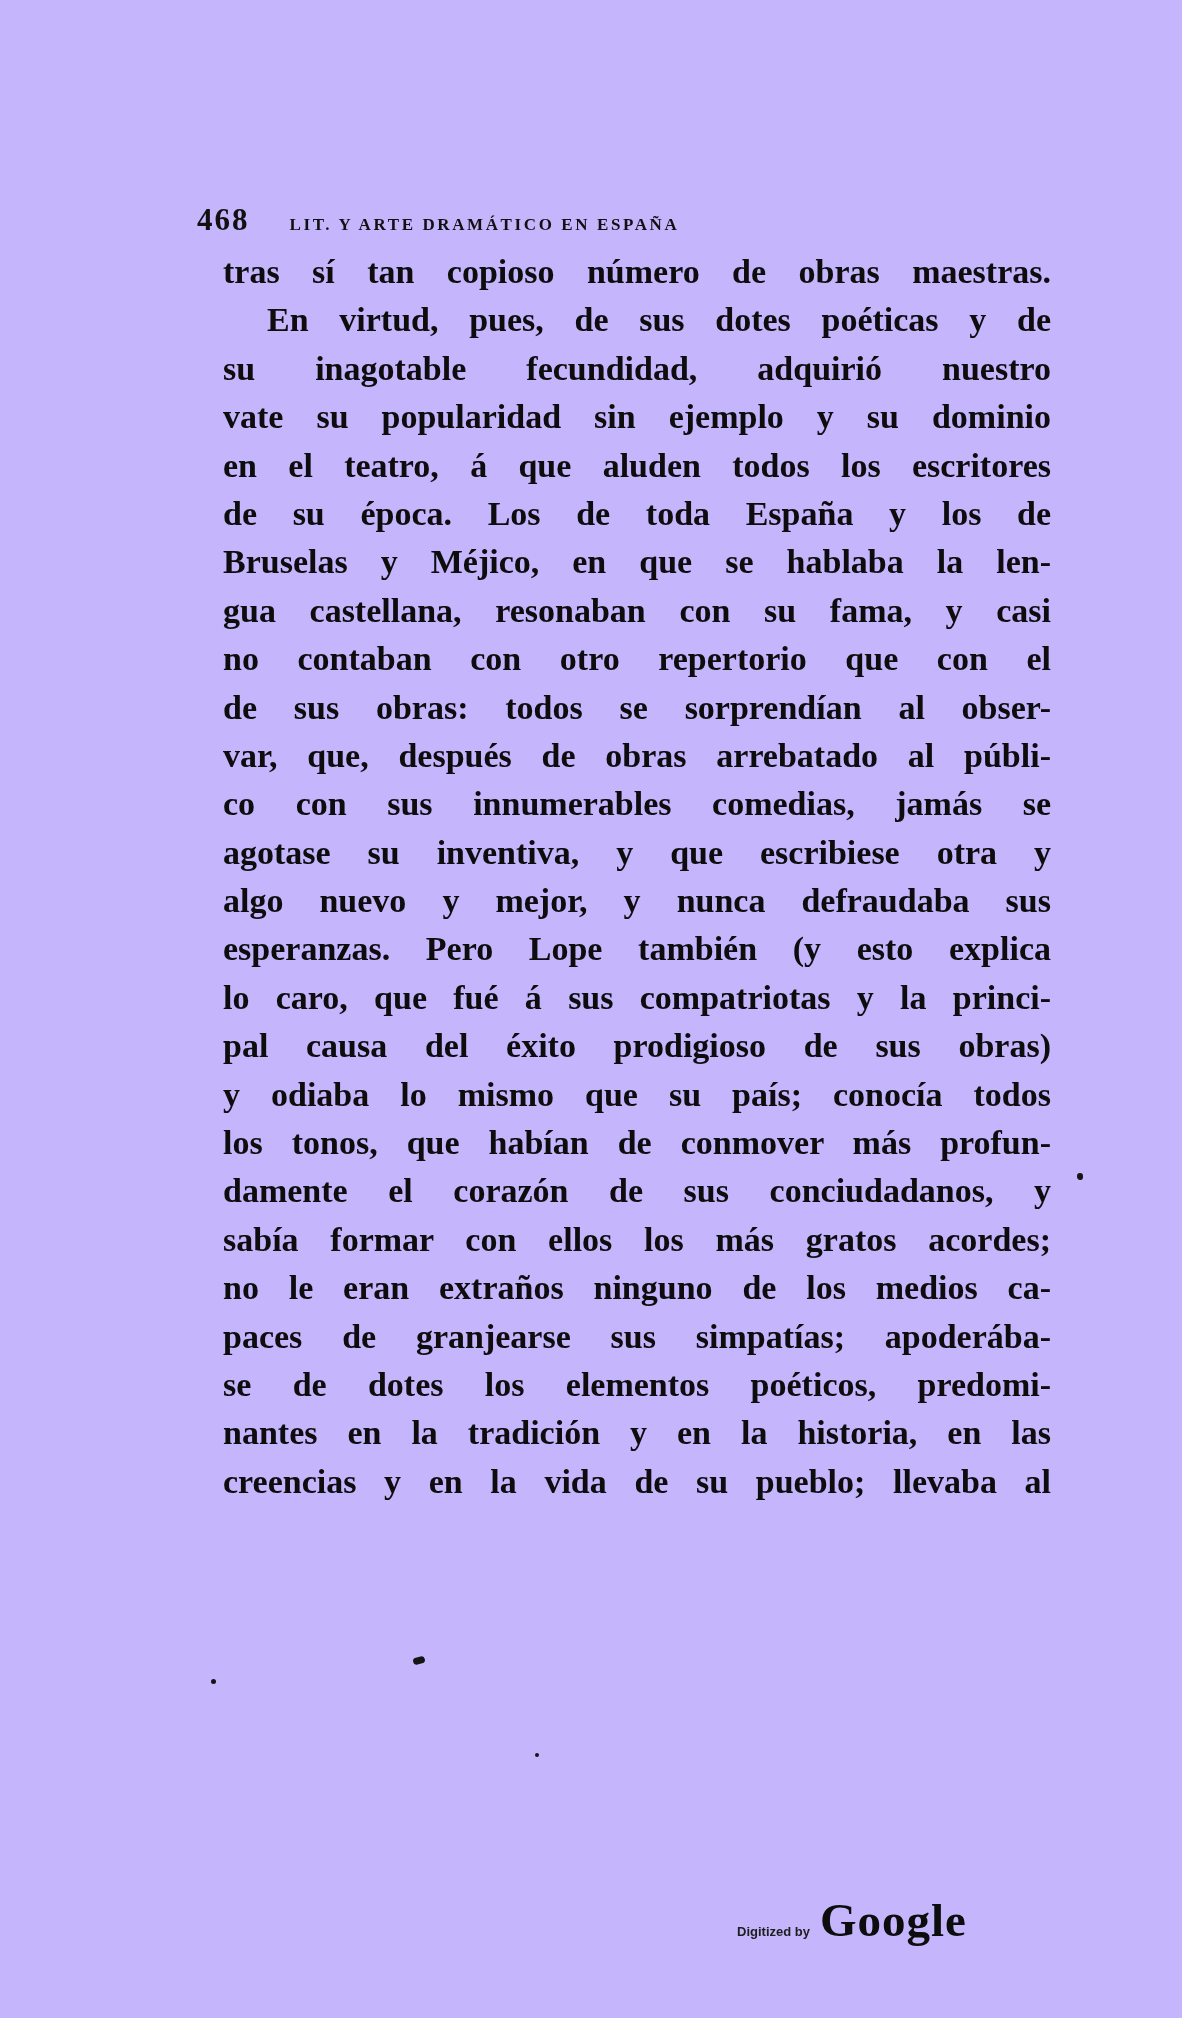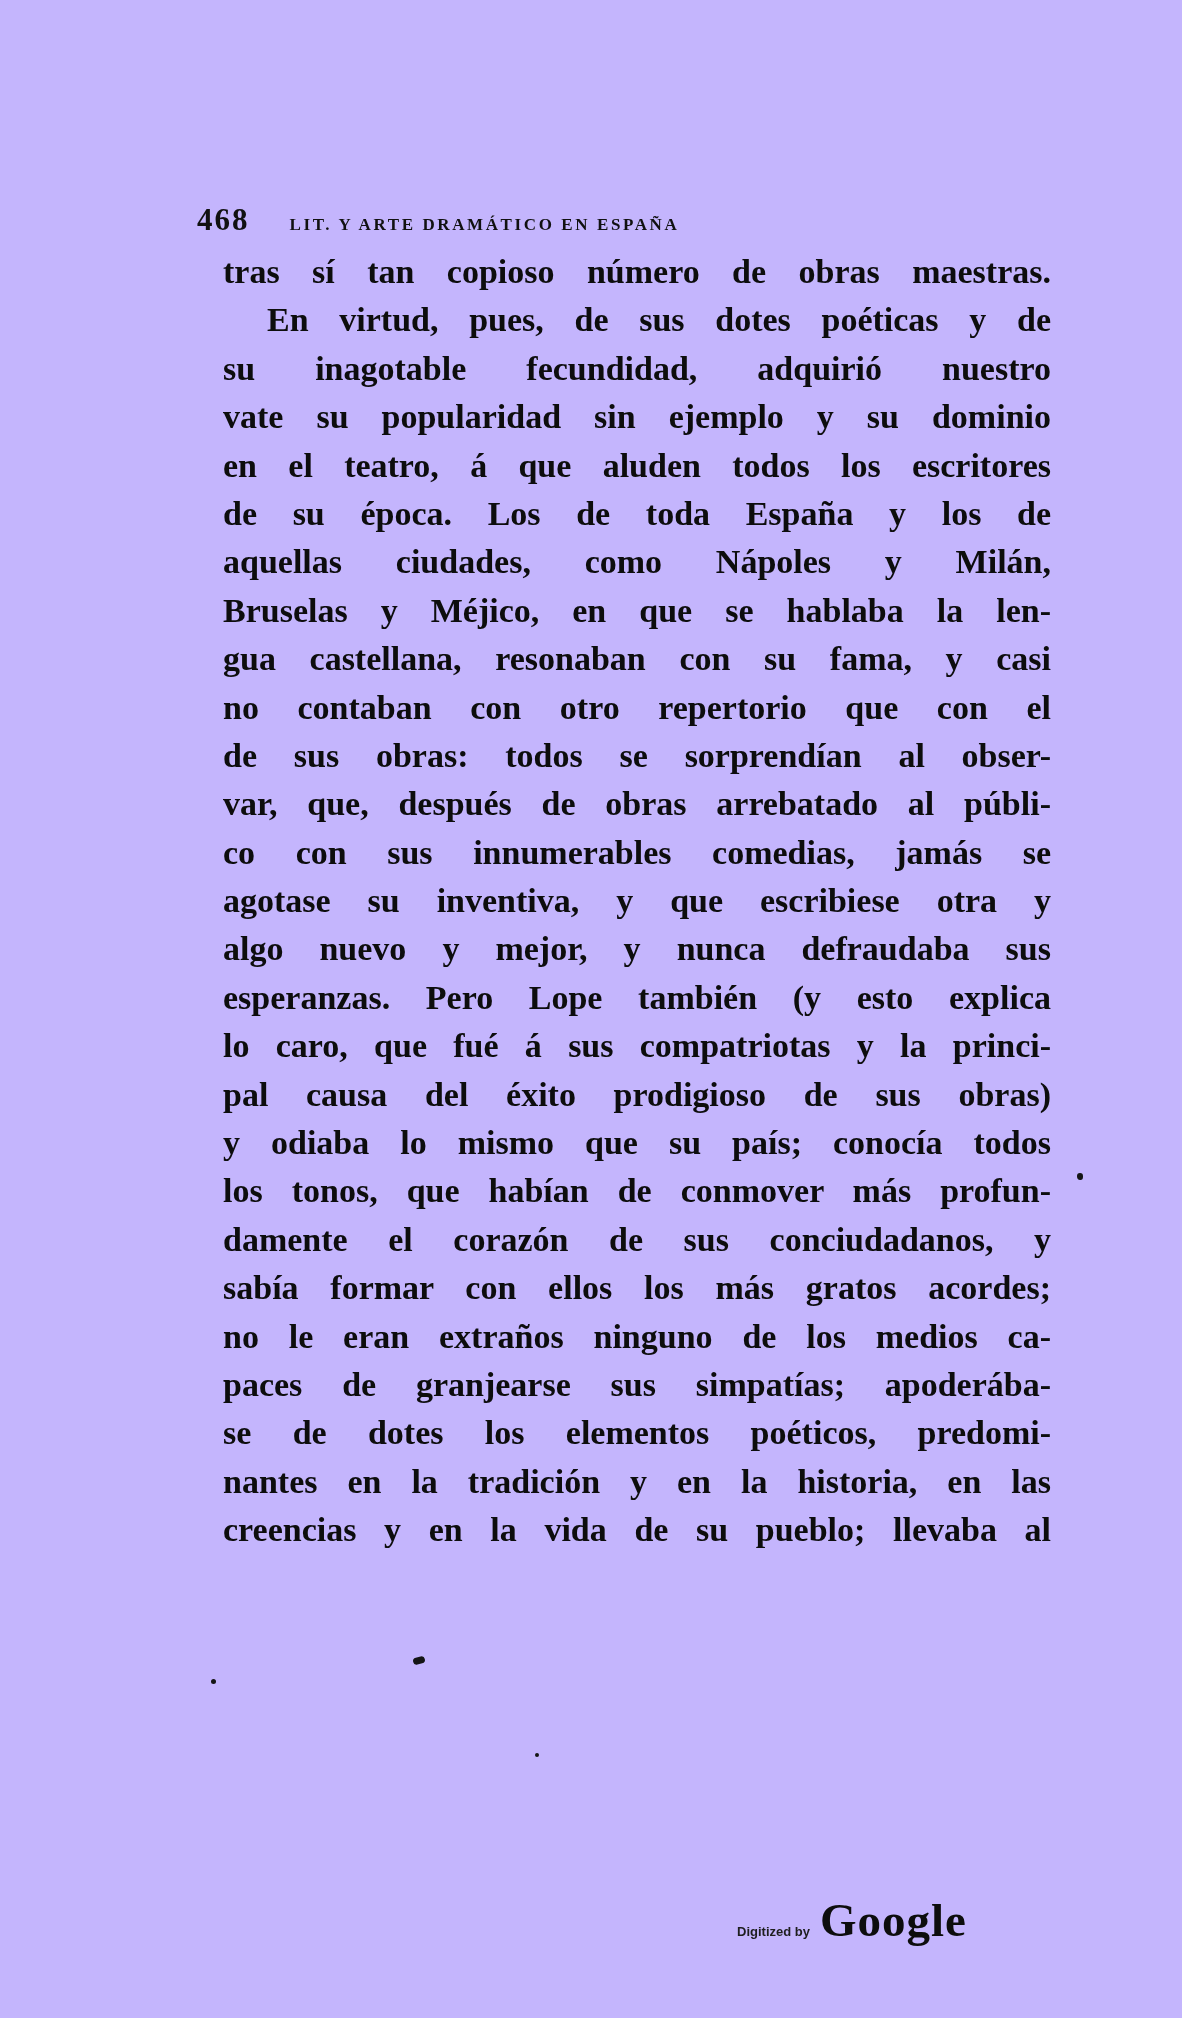--- a/index.html
+++ b/index.html
@@ -104,21 +104,20 @@
     <span class="running-title">LIT. Y ARTE DRAMÁTICO EN ESPAÑA</span>
   </div>
 
   <div class="body-text">
       <div class="line">tras sí tan copioso número de obras maestras.</div>
       <div class="line indent">En virtud, pues, de sus dotes poéticas y de</div>
       <div class="line">su inagotable fecundidad, adquirió nuestro</div>
       <div class="line">vate su popularidad sin ejemplo y su dominio</div>
       <div class="line">en el teatro, á que aluden todos los escritores</div>
       <div class="line">de su época. Los de toda España y los de</div>
-      <div class="line">aquellas ciudades, como Nápoles y Milán,</div>
       <div class="line">Bruselas y Méjico, en que se hablaba la len-</div>
       <div class="line">gua castellana, resonaban con su fama, y casi</div>
       <div class="line">no contaban con otro repertorio que con el</div>
       <div class="line">de sus obras: todos se sorprendían al obser-</div>
       <div class="line">var, que, después de obras arrebatado al públi-</div>
       <div class="line">co con sus innumerables comedias, jamás se</div>
       <div class="line">agotase su inventiva, y que escribiese otra y</div>
       <div class="line">algo nuevo y mejor, y nunca defraudaba sus</div>
       <div class="line">esperanzas. Pero Lope también (y esto explica</div>
       <div class="line">lo caro, que fué á sus compatriotas y la princi-</div>

